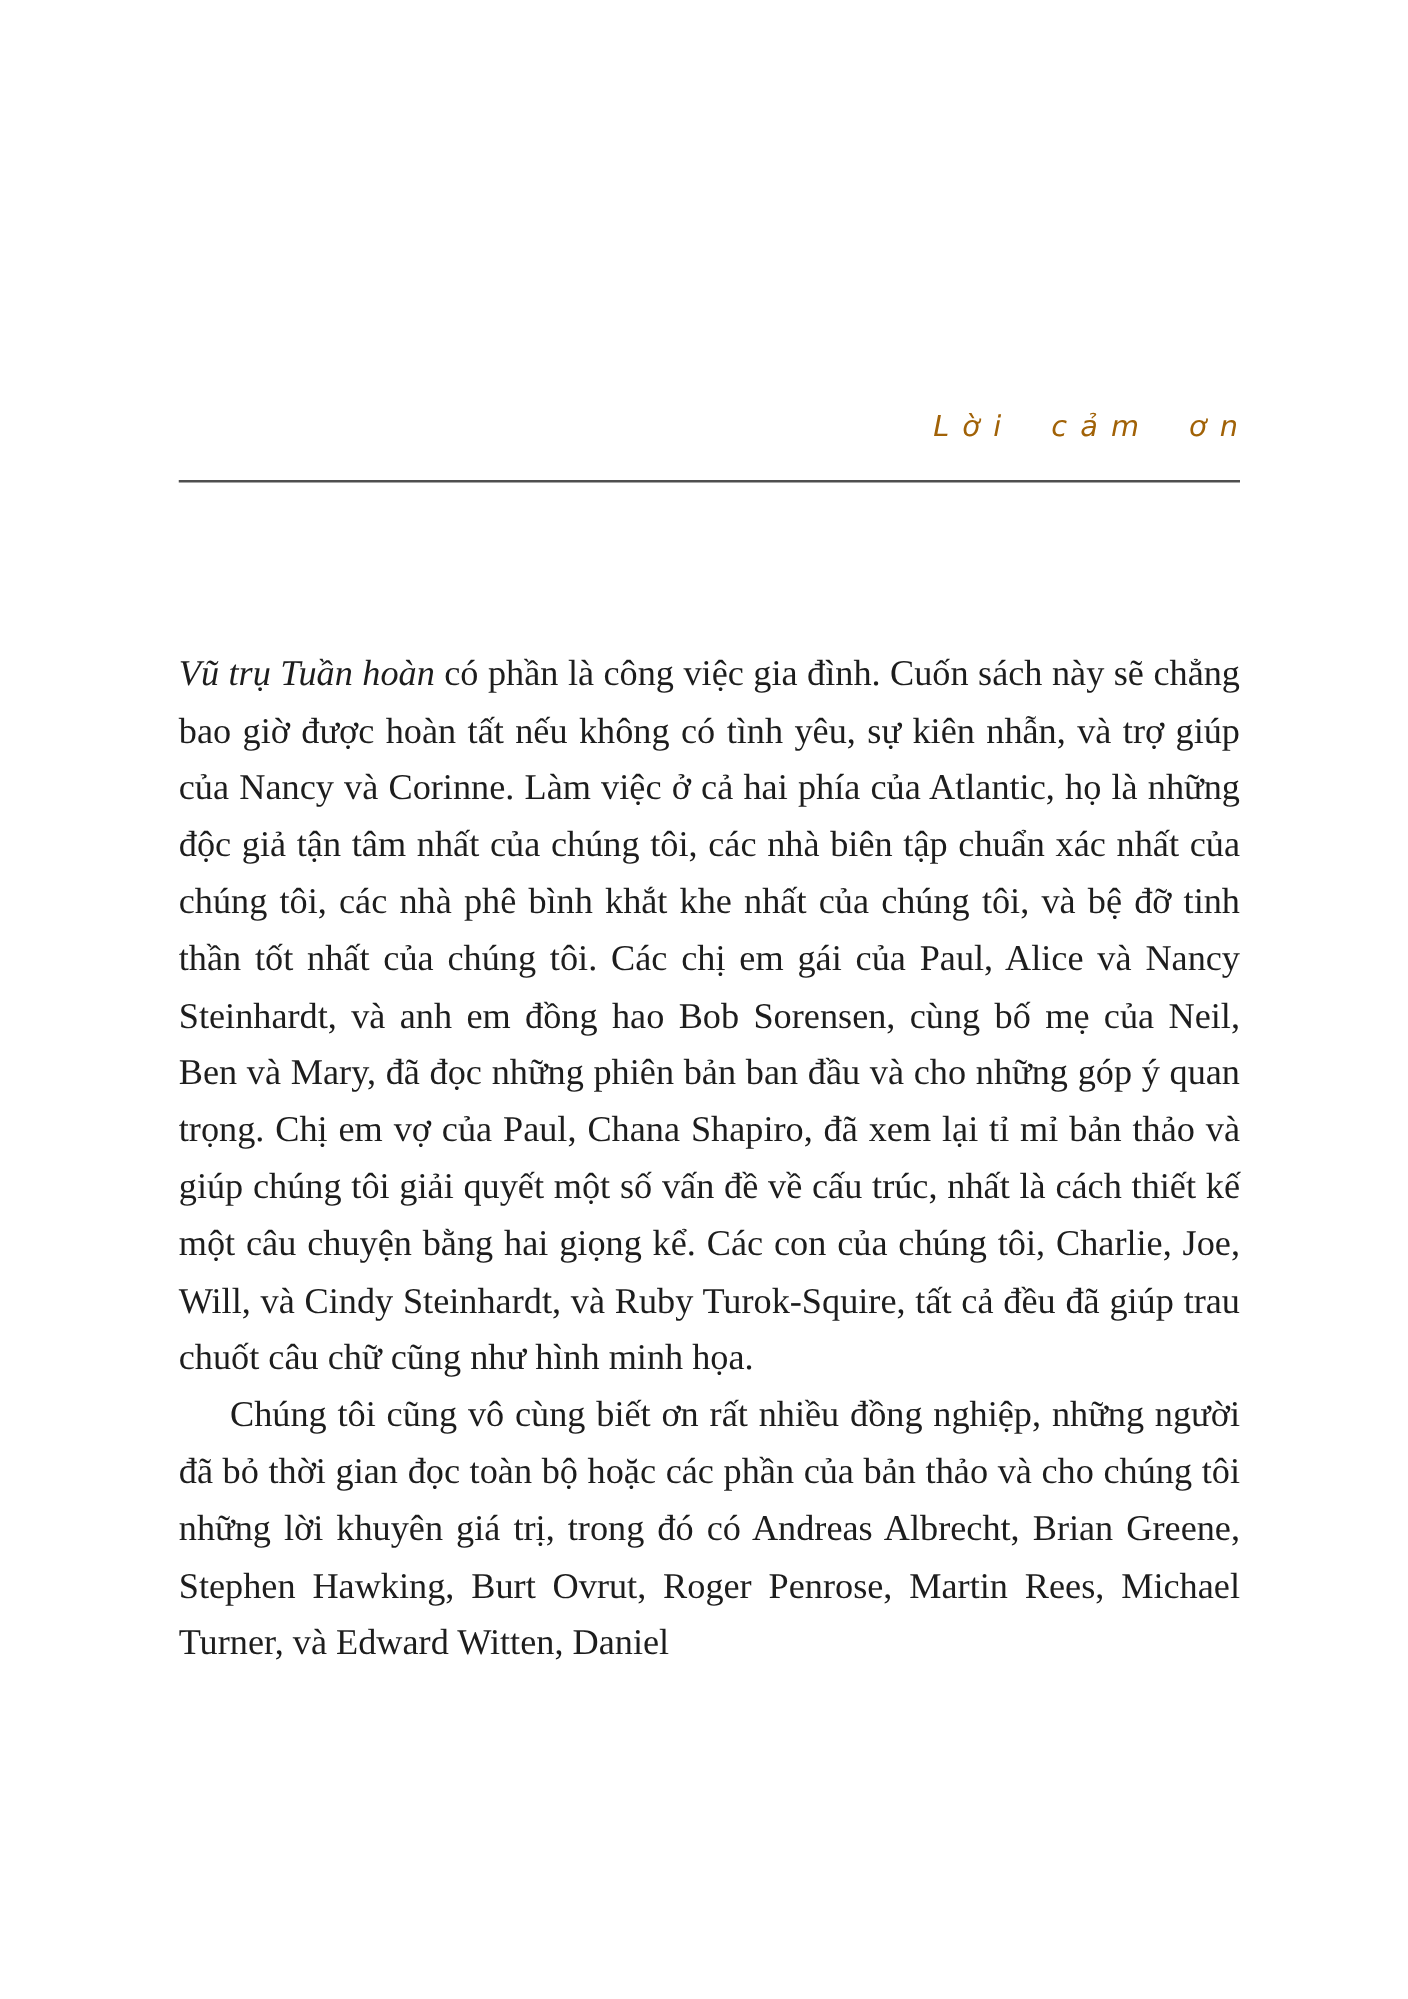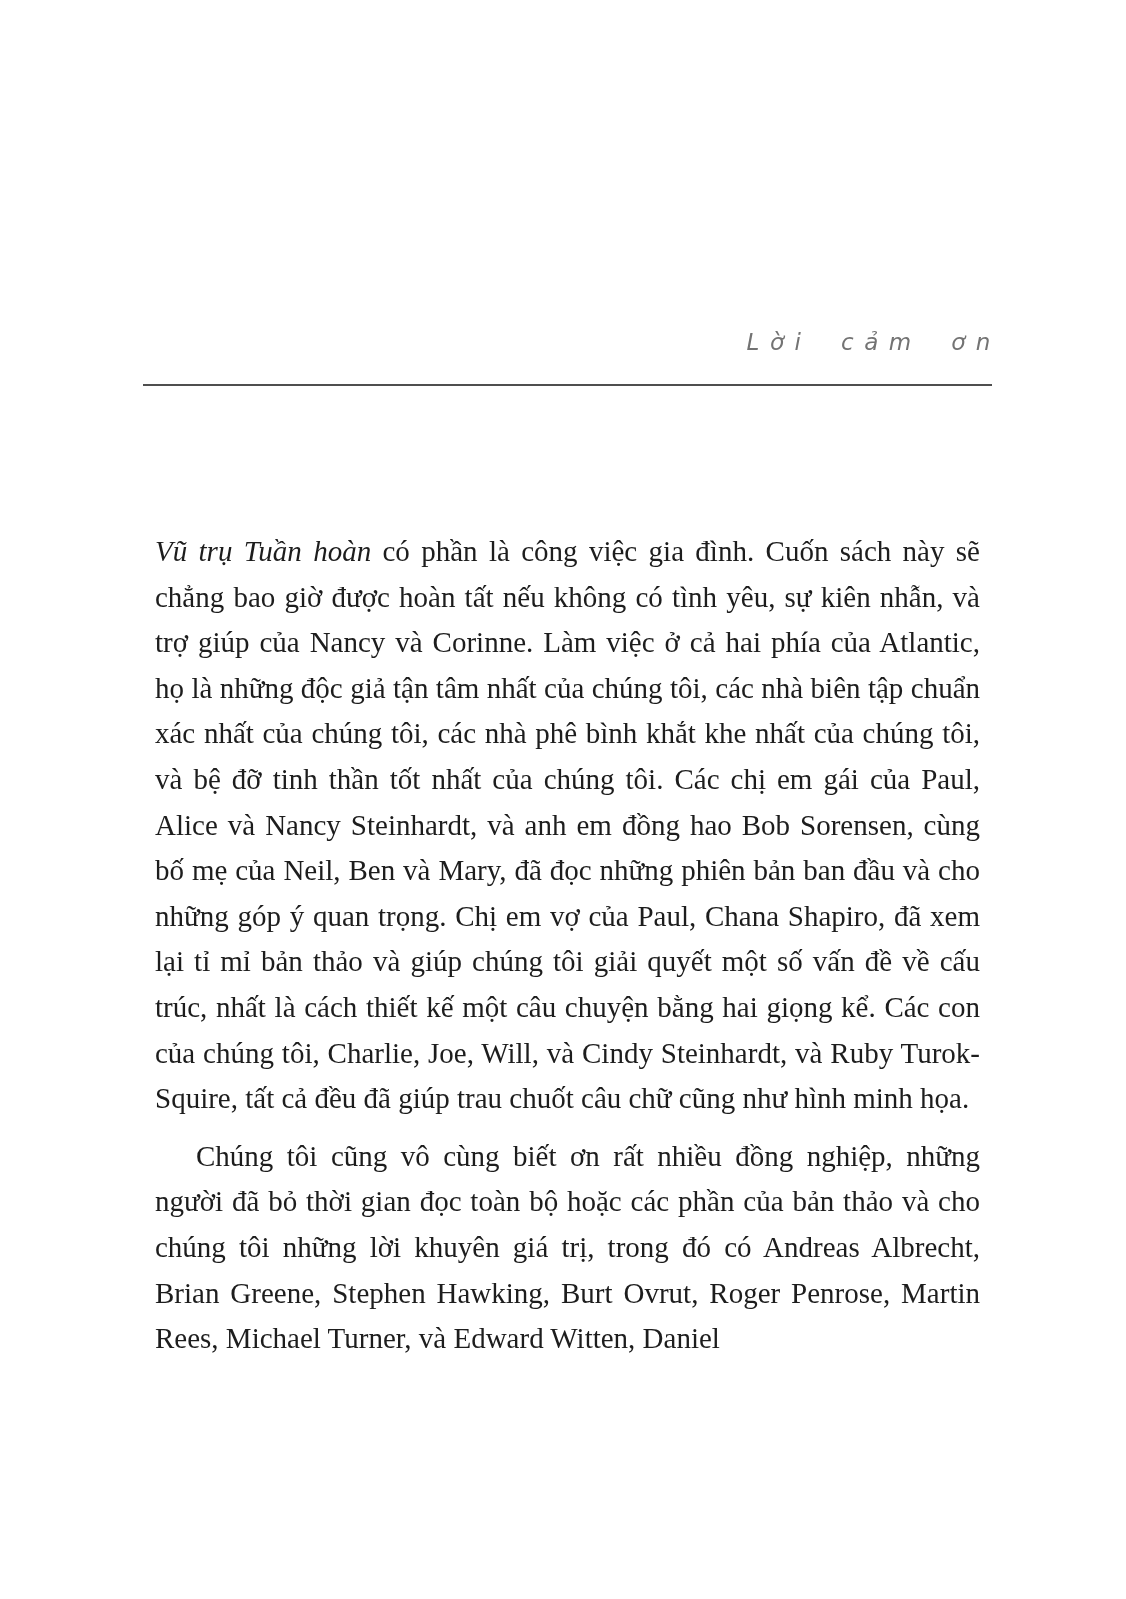--- a/index.html
+++ b/index.html
@@ -12,21 +12,21 @@
   }
   .running-head {
     position: absolute;
     top: 329px;
     left: 143px;
     width: 858px; 
     text-align: right;
     font-family: "DejaVu Sans", sans-serif;
     font-style: italic;
     font-size: 23px;
-    color: #737373;
+    color: #a16207;
     letter-spacing: 0.46em;
     word-spacing: 0.5em;
     white-space: nowrap;
   }
   .head-rule {
     position: absolute;
     top: 376px;
     left: 143px;
     width: 849px;
     height: 0;
@@ -38,21 +38,21 @@
     top: 517px;
     left: 143px;
     width: 849px;
     font-family: "Liberation Serif", serif;
     font-size: 29px;
     line-height: 45.6px;
     color: #1d1d1d;
     text-align: justify;
     text-justify: inter-word;
   }
-  .body-text p { margin: 12px; padding: 0; }
+  .body-text p { margin: 0; padding: 0; }
   .body-text p.indented { text-indent: 41px; }
   .book-title-em { font-style: italic; }
 </style>
 </head>
 <body>
 
 <div class="page">
 
   <div class="running-head">Lời cảm ơn</div>
 

